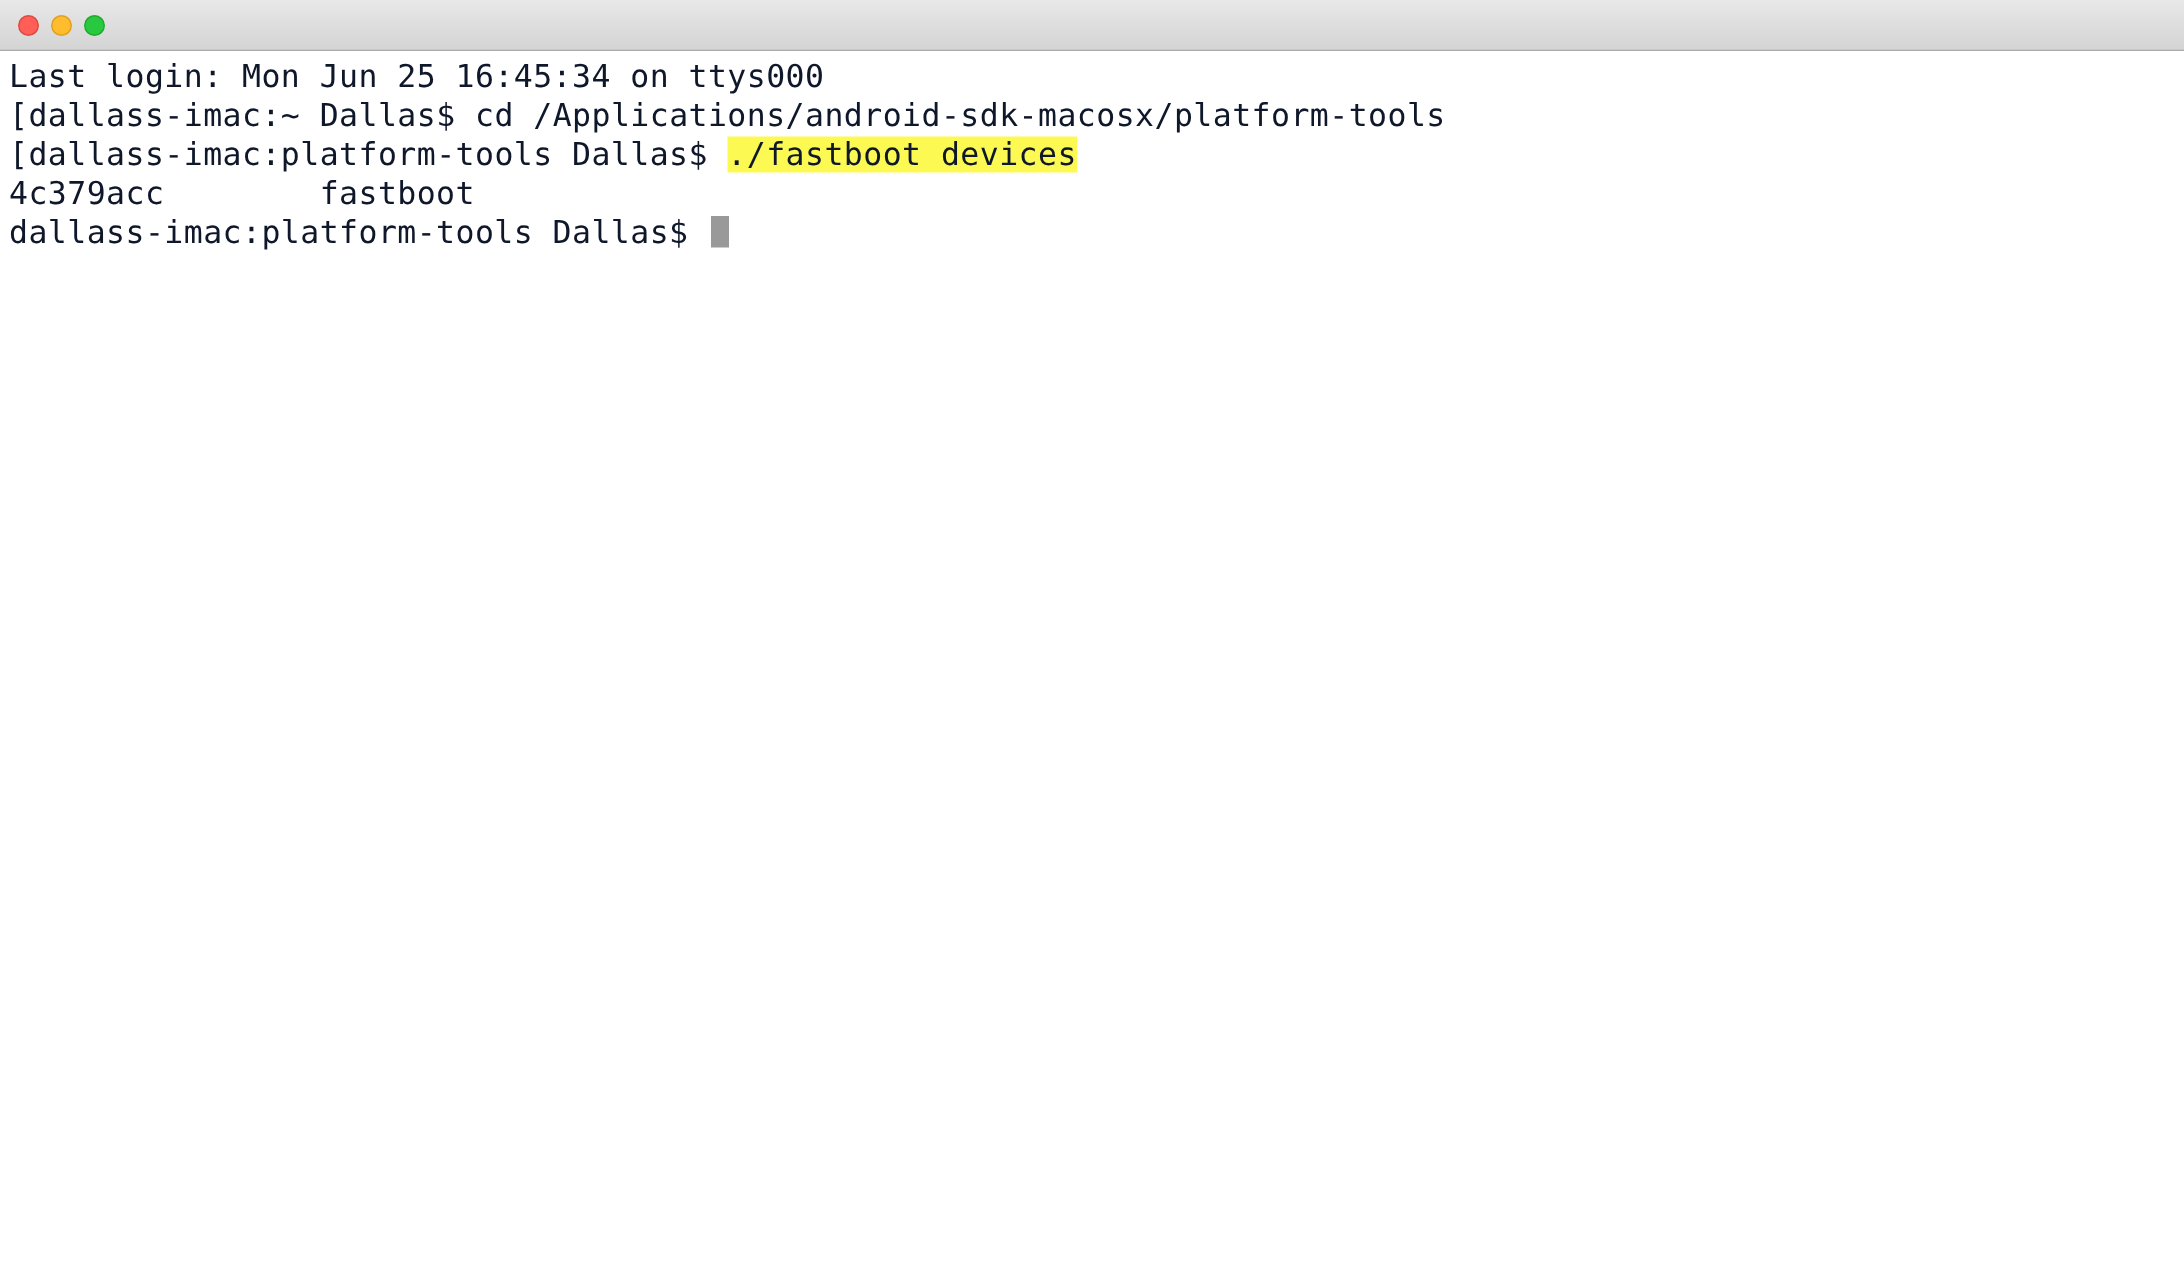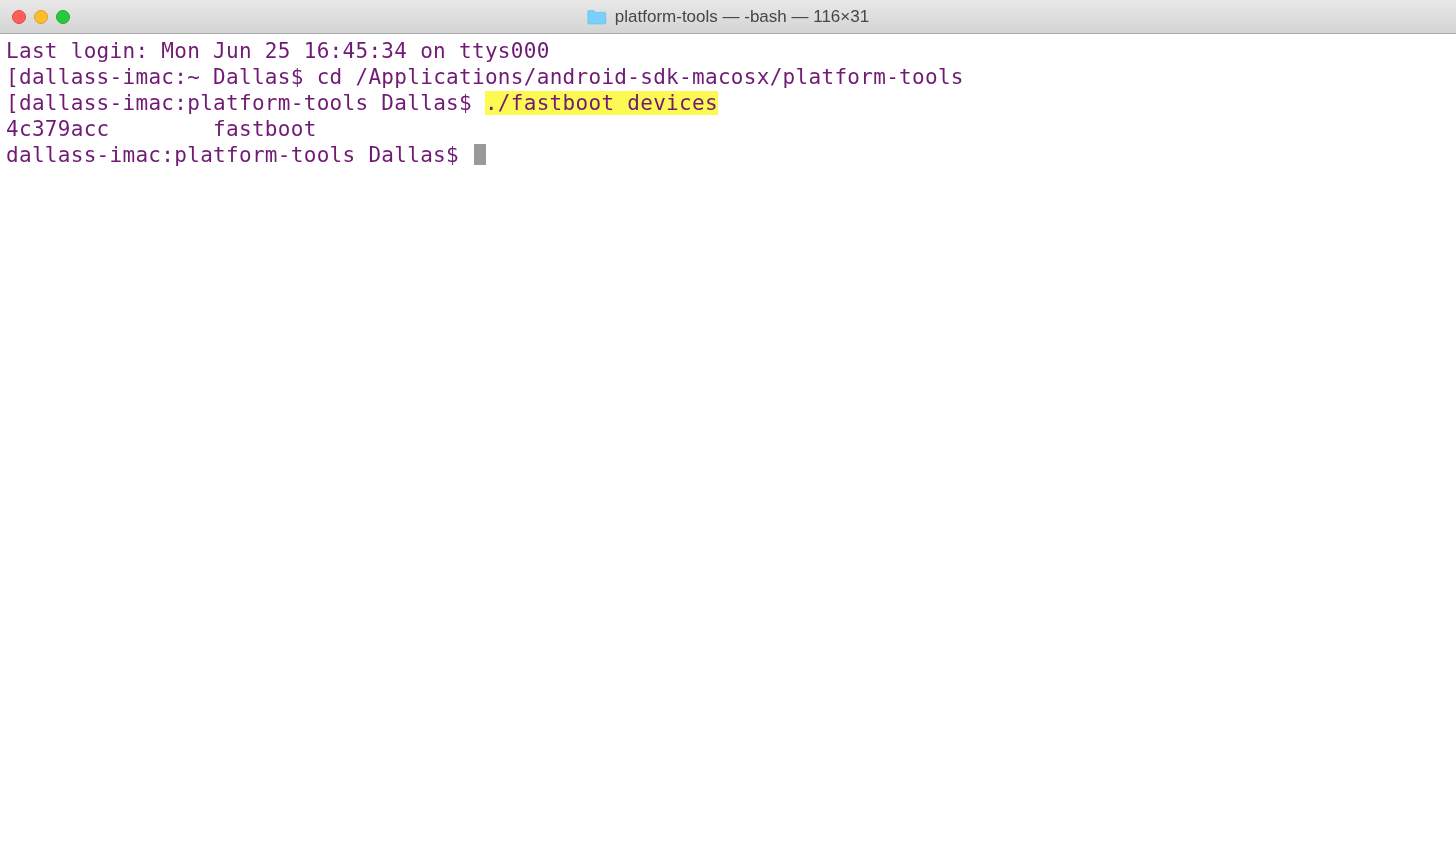--- a/index.html
+++ b/index.html
@@ -57,21 +57,21 @@
     .folder-icon {
       width: 20px;
       height: 16px;
       display: inline-block;
     }
 
     .terminal-body {
       padding: 4px 6px;
       font-size: 21px;
       line-height: 26px;
-      color: #701a75;
+      color: #0f172a;
       background: #fff;
       white-space: pre;
       letter-spacing: 0.3px;
     }
 
     .line { display: block; }
 
     .bracket { display:inline; }
 
     .highlight {
@@ -90,23 +90,15 @@
   </style>
 </head>
 <body>
 
 <div class="titlebar">
   <div class="traffic-lights">
     <div class="light red"></div>
     <div class="light yellow"></div>
     <div class="light green"></div>
   </div>
-  <div class="title-center">
-    <span class="folder-icon">
-      <svg viewBox="0 0 20 16" width="20" height="16">
-        <path d="M1 3 C1 2 1.5 1.5 2.5 1.5 L7 1.5 L9 3.3 L17.5 3.3 C18.5 3.3 19 4 19 5 L19 13.5 C19 14.5 18.5 15 17.5 15 L2.5 15 C1.5 15 1 14.5 1 13.5 Z" fill="#79d0fb" stroke="#4fb8e8" stroke-width="0.5"></path>
-      </svg>
-    </span>
-    <span>platform-tools — -bash — 116×31</span>
-  </div>
 </div>
 
 <div class="terminal-body"><span class="line"><span>Last login: Mon Jun 25 16:45:34 on ttys000</span></span><span class="line"><span class="bracket">[</span><span>dallass-imac:~ Dallas$ </span><span>cd /Applications/android-sdk-macosx/platform-tools</span></span><span class="line"><span class="bracket">[</span><span>dallass-imac:platform-tools Dallas$ </span><span class="highlight">./fastboot devices</span></span><span class="line"><span>4c379acc        fastboot</span></span><span class="line"><span>dallass-imac:platform-tools Dallas$ </span><span class="cursor"></span></span></div>
 
 </body></html>

